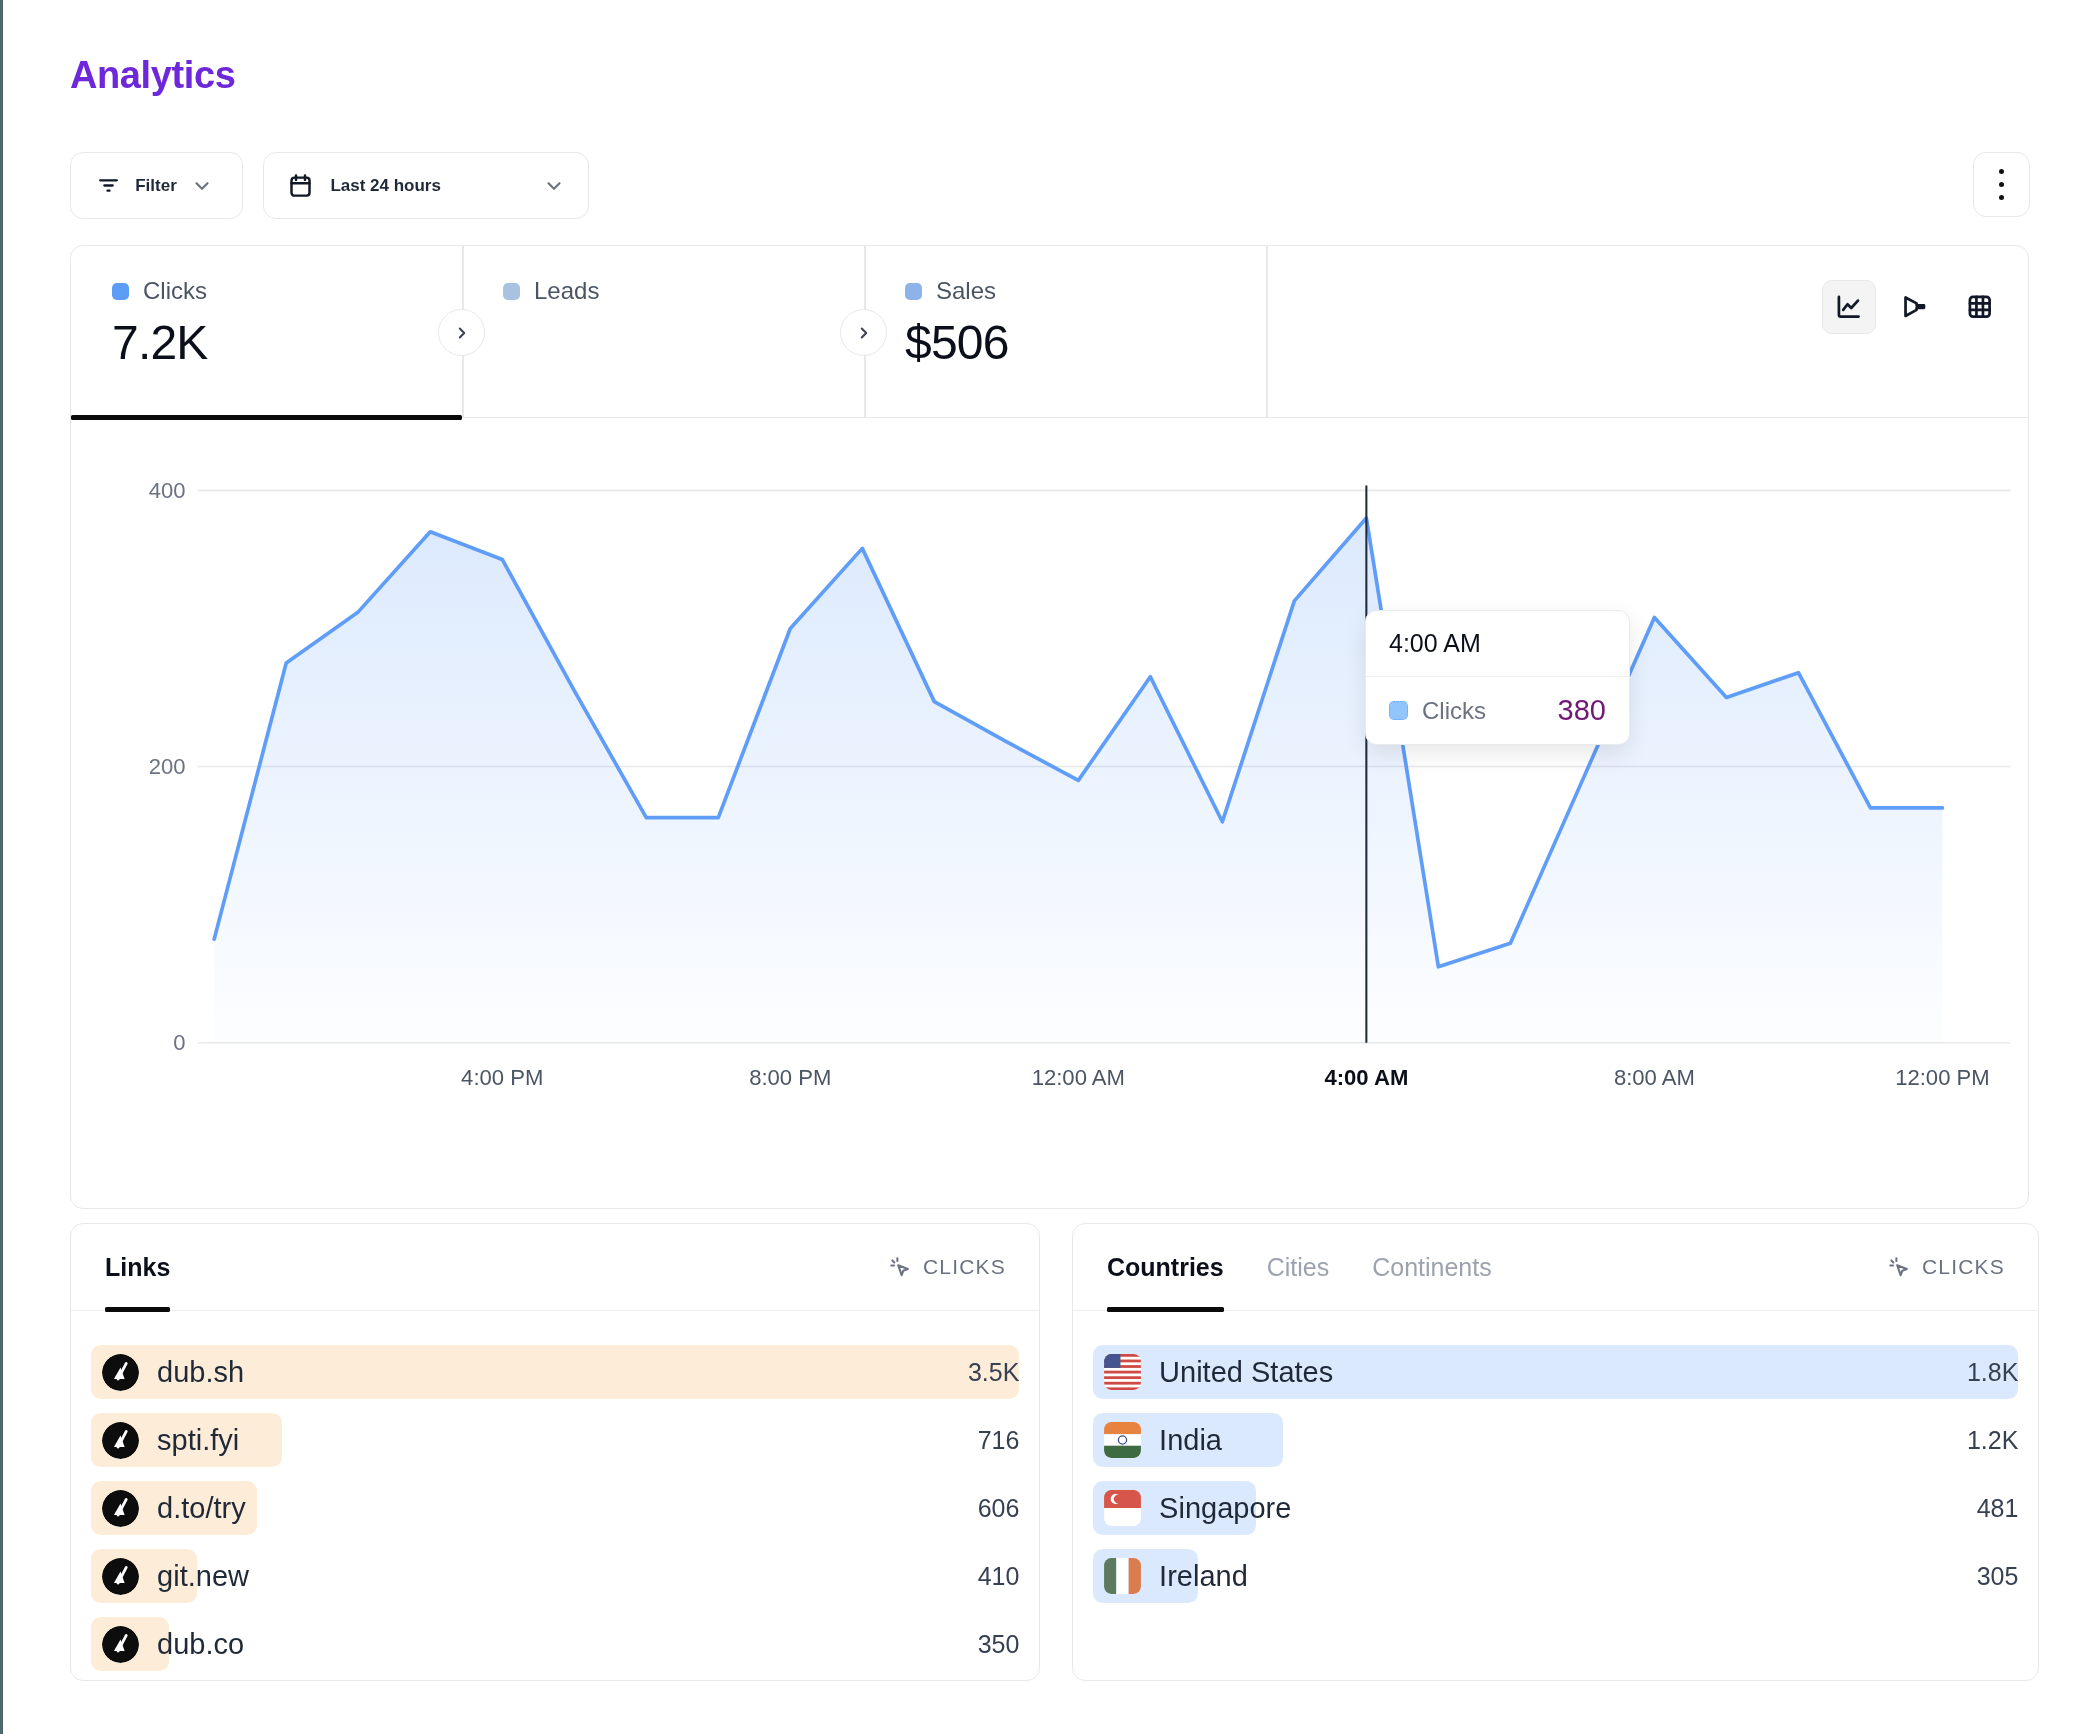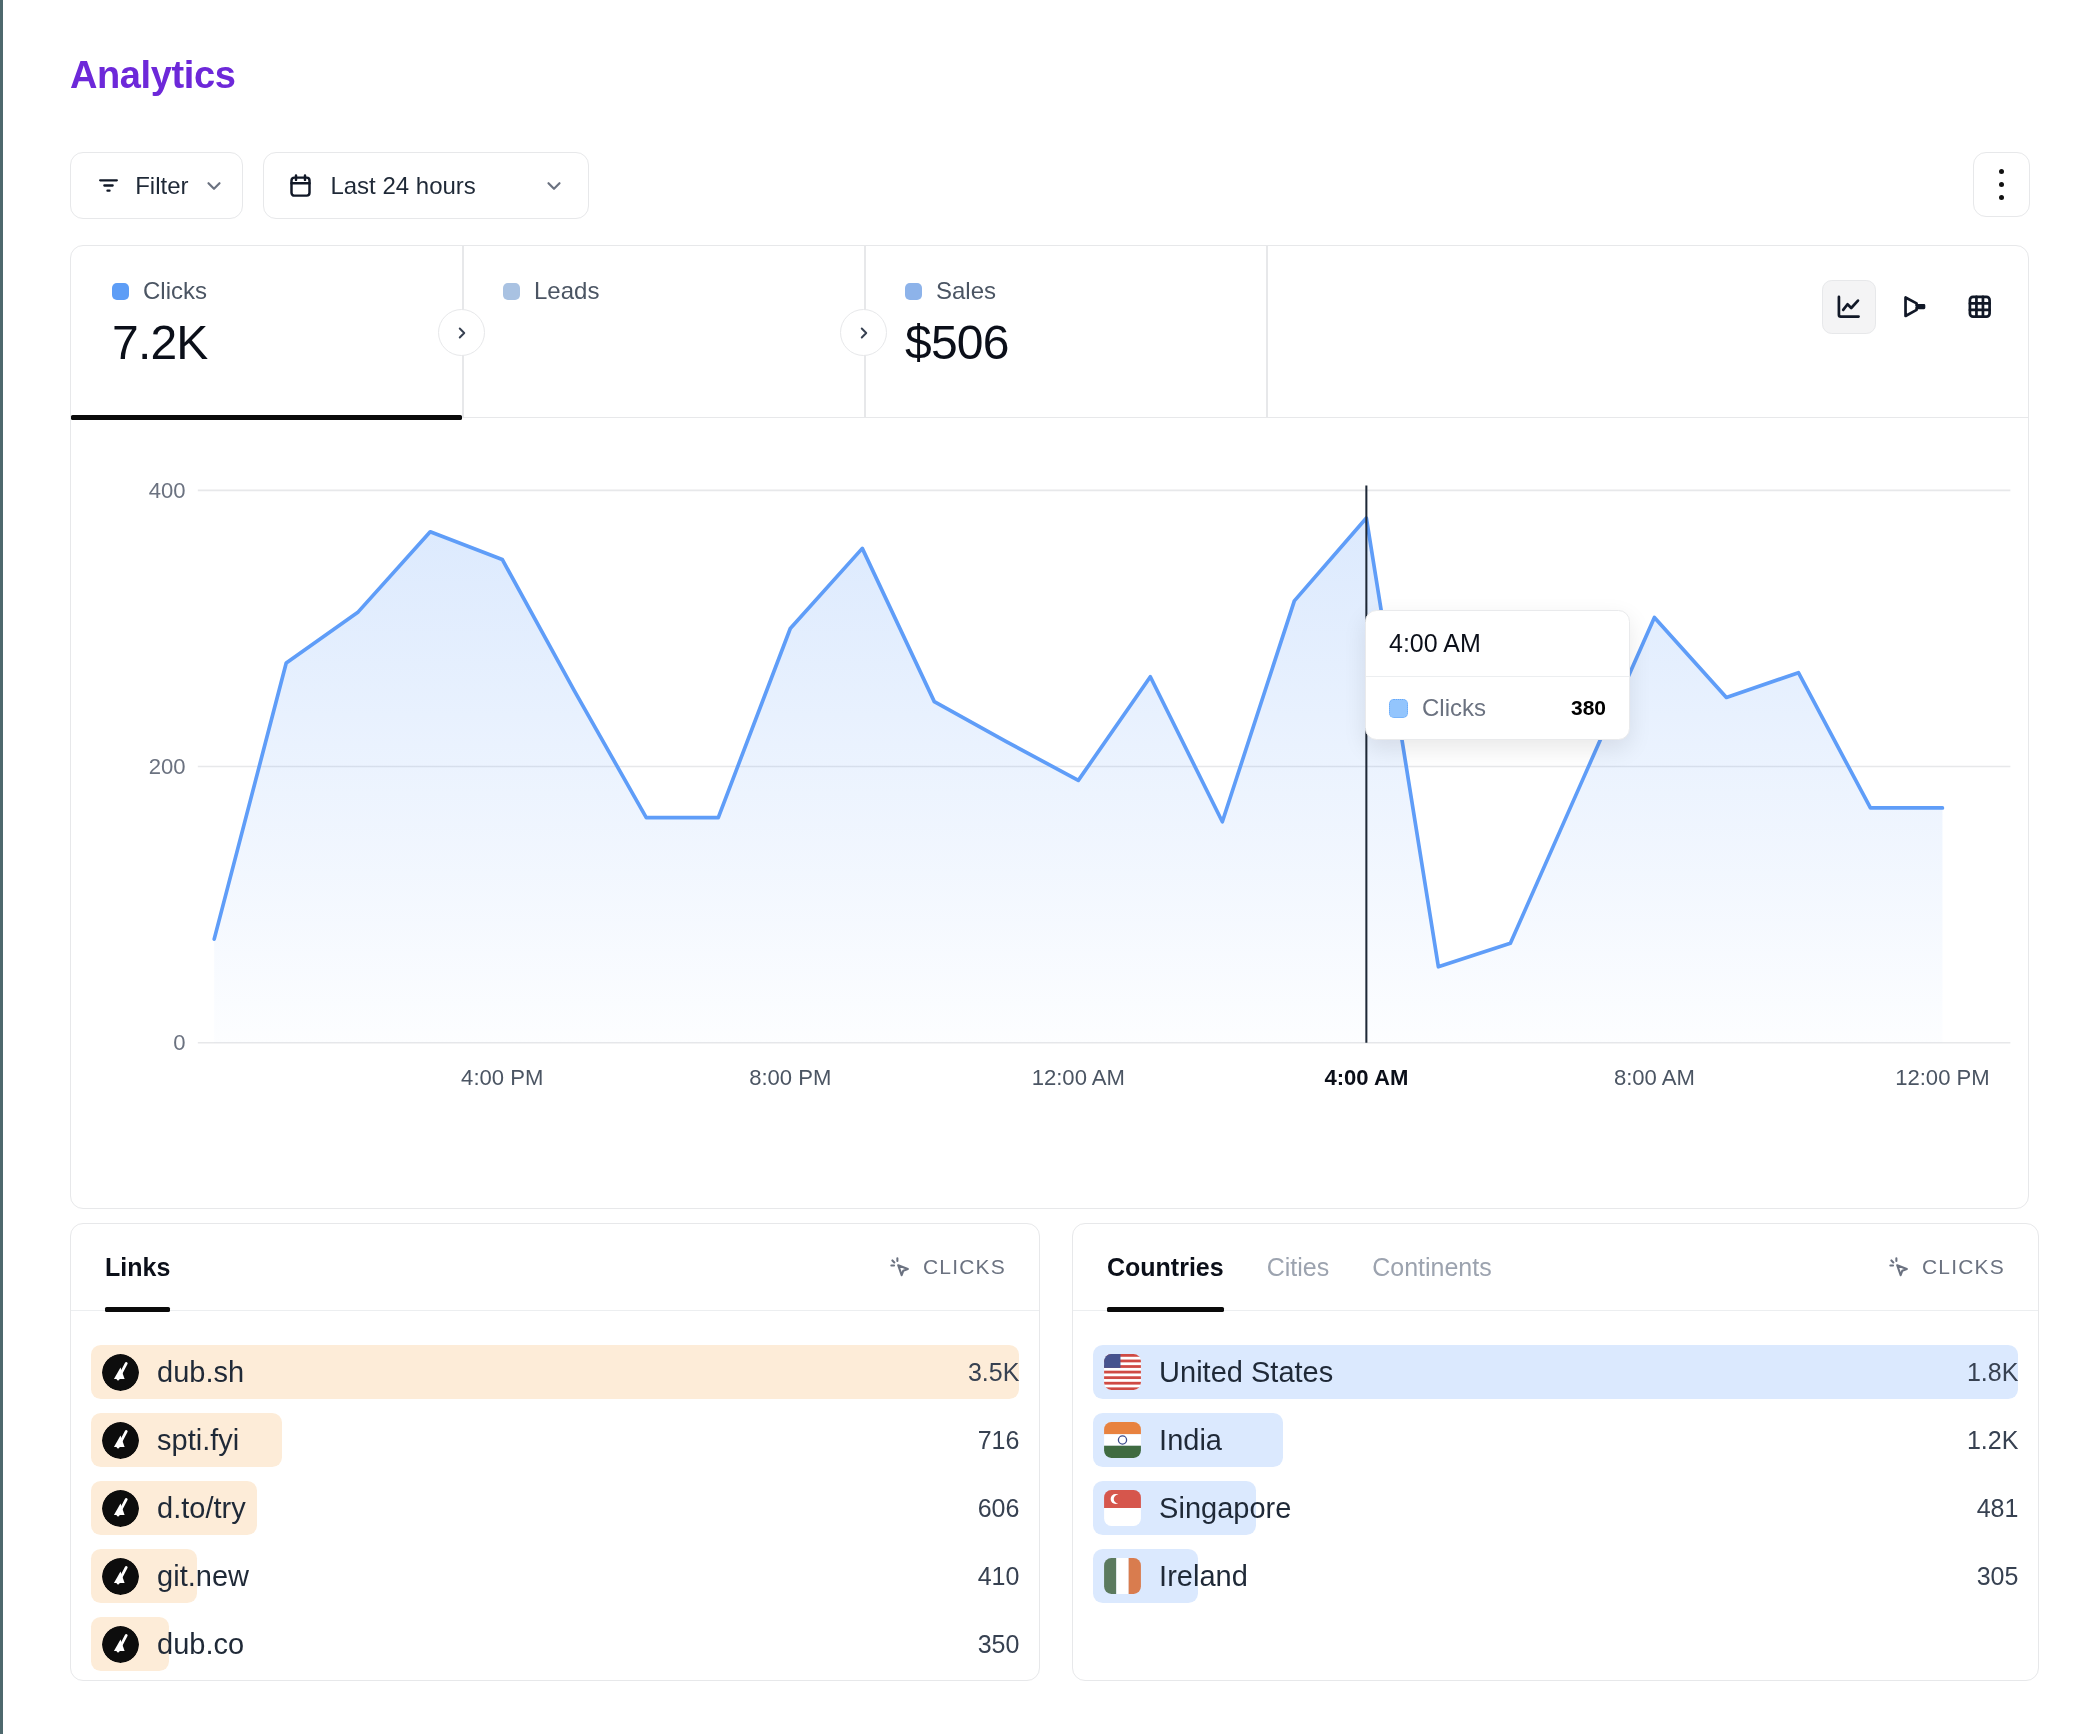--- a/index.html
+++ b/index.html
@@ -8,21 +8,21 @@
   .page { position:relative; width:2096px; height:1735px; }
 
   .edge-strip { position:absolute; left:0; top:0; width:3.3px; height:1735px; background:#4e686d; }
 
   .page-title { position:absolute; left:70px; top:54px; font-size:38px; font-weight:700; letter-spacing:-0.4px; color:#6d28d9; }
 
   
   .btn { display:flex; align-items:center; background:#fff; border:1.6px solid #e7e8ea; border-radius:13px; height:67px; cursor:pointer; color:#1f2937; }
   .filter-btn { position:absolute; left:70px; top:152px; width:173px; padding:0 24.5px; gap:14.7px; }
   .date-btn { position:absolute; left:263px; top:152px; width:326px; padding:0 23px; gap:16.4px; }
-  .btn-label { font-size:24px; font-weight:400; color:#1f2937; white-space:nowrap; }
+  .btn-label { font-size:17px; font-weight:700; color:#1f2937; white-space:nowrap; }
   .chev { color:#6b7280; flex:none; }
   .date-btn .chev { margin-left:auto; }
   .kebab-btn { position:absolute; left:1973px; top:152px; width:57px; height:65px; border:1.6px solid #e7e8ea; border-radius:13px; background:#fff; display:flex; align-items:center; justify-content:center; flex-direction:column; gap:7.4px; cursor:pointer; }
   .kebab-btn i { width:5.7px; height:5.7px; border-radius:50%; background:#111; }
 
   
   .main-card { position:absolute; left:70px; top:245px; width:1959px; height:964px; border:1.6px solid #e7e8ea; border-radius:13px; background:#fff; }
   .stats-header { position:relative; height:172px; border-bottom:1.6px solid #e7e8ea; }
   .stat-tab { position:absolute; top:0; height:172px; padding:31px 0 0 41px; cursor:pointer; }
   .stat-tab .tag { display:flex; align-items:center; gap:14px; }
@@ -40,21 +40,21 @@
   .axis-text { font-size:27px; fill:#6b7280; }
   .x-label { font-size:27px; fill:#4b5563; }
   .x-label.hl { fill:#0b0f19; font-weight:700; }
 
   
   .tooltip { position:absolute; left:1365px; top:610px; width:265px; background:#fff; border:1.6px solid #e9eaec; border-radius:11.5px; box-shadow:0 8.2px 23px rgba(0,0,0,0.09); z-index:5; }
   .tt-title { padding:18px 23px; font-size:25px; color:#0b0f19; border-bottom:1.6px solid #eceef0; }
   .tt-row { display:flex; align-items:center; padding:17px 23px; gap:14px; }
   .tt-square { width:19px; height:19px; border-radius:4.9px; background:#93c5fd; border:1.6px dotted #60a5fa; }
   .tt-label { font-size:24px; color:#6b7280; }
-  .tt-value { margin-left:auto; font-size:21px; font-weight:700; color:#000000; }
+  .tt-value { margin-left:auto; font-size:29px; font-weight:400; color:#701a75; }
 
   
   .panel { position:absolute; top:1223px; border:1.6px solid #e7e8ea; border-radius:13px; background:#fff; height:458px; }
   .panel.links { left:70px; width:970px; }
   .panel.geo { left:1072px; width:967px; }
   .panel-header { position:relative; height:87px; border-bottom:1.6px solid #eceef0; display:flex; align-items:center; padding:0 33px 0 34px; gap:43px;text-align:right; }
   .p-tab { font-size:25px; color:#9ca3af; font-weight:500; position:relative; height:87px; display:flex; align-items:center; cursor:pointer; }
   .p-tab.active { color:#0b0f19; font-weight:700; }
   .p-tab.active::after { content:""; position:absolute; left:0; bottom:-1.6px; height:4.9px; width:100%; background:#0a0a0a; border-radius:1.6px; }
   .metric-toggle { margin-left:auto; display:flex; align-items:center; gap:9.8px; color:#6b7280; font-size:21px; letter-spacing:1.2px; font-weight:500; cursor:pointer; }

